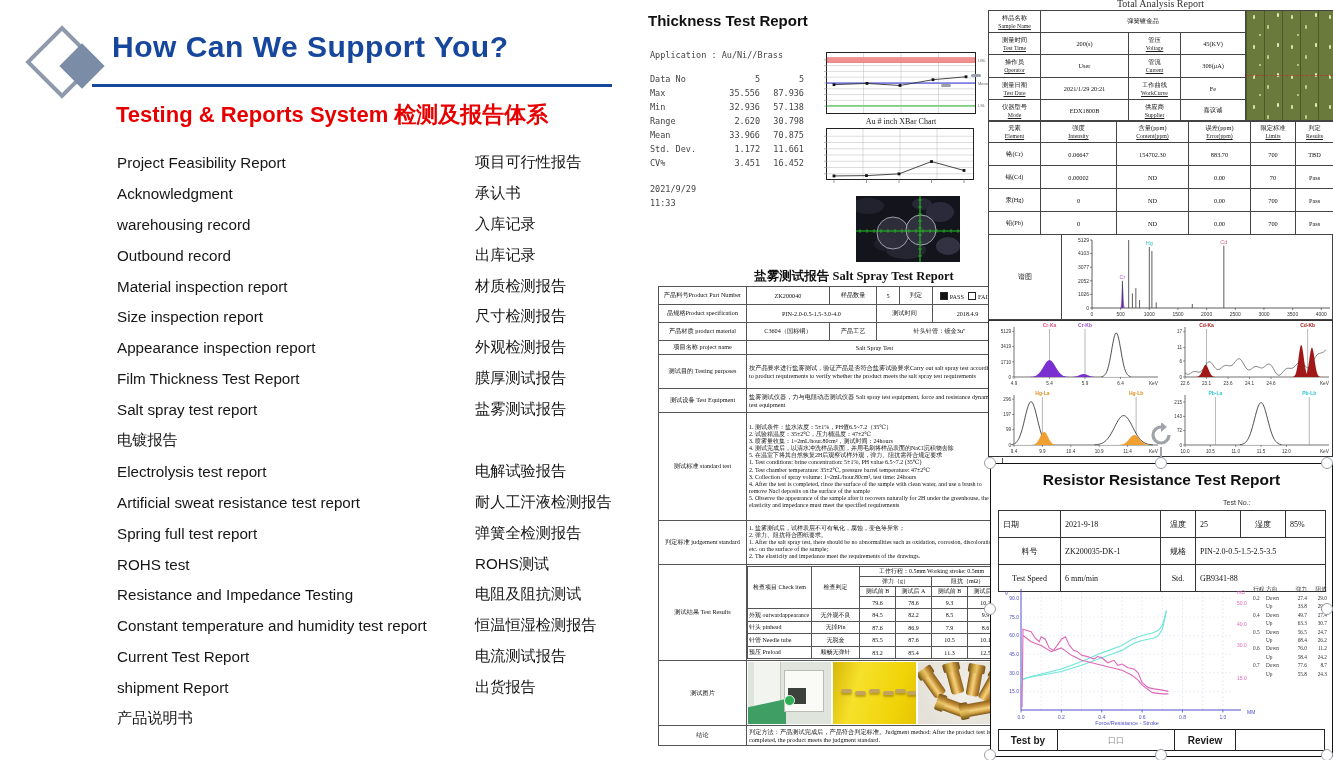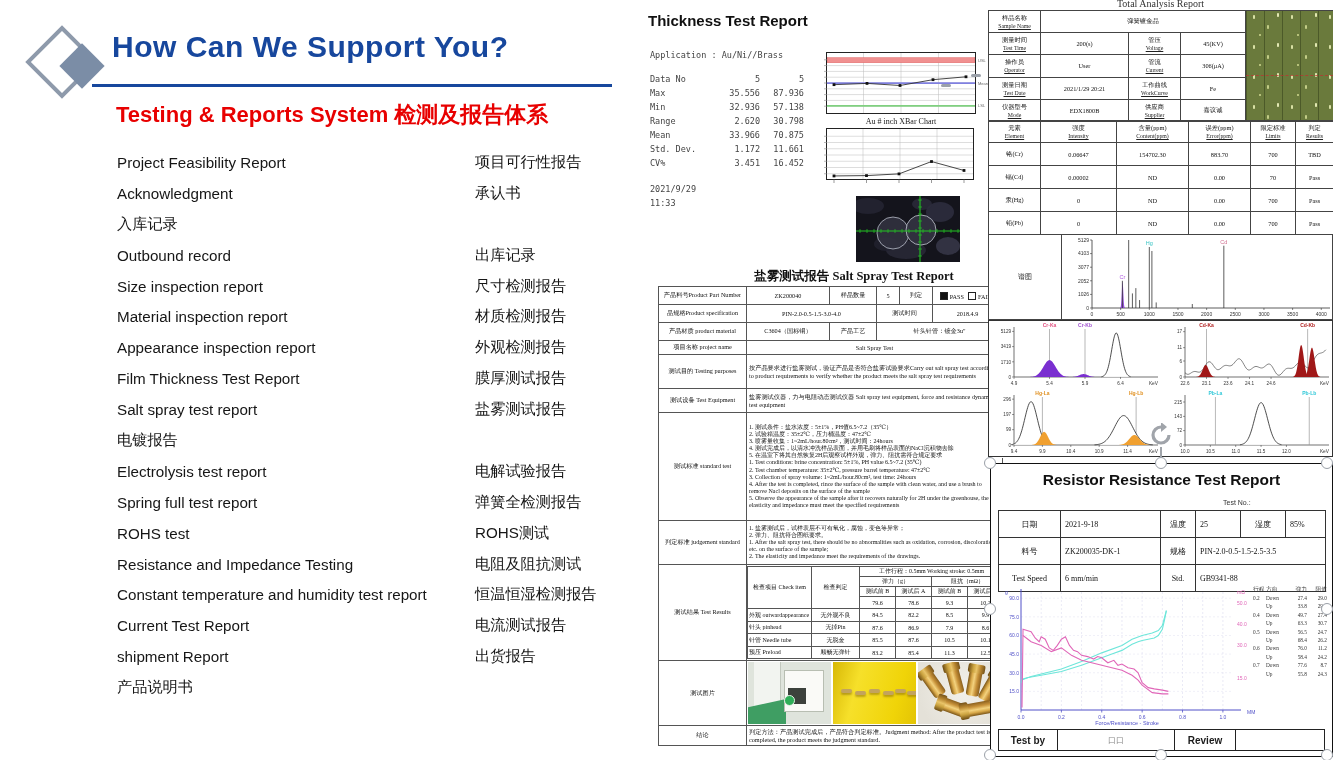--- a/index.html
+++ b/index.html
@@ -123,52 +123,57 @@
   <div id="services" class="services">
       <div class="svc-row">
         <span class="svc-en">Project Feasibility Report</span>
         <span class="svc-zh">项目可行性报告</span>
       </div>
       <div class="svc-row">
         <span class="svc-en">Acknowledgment</span>
         <span class="svc-zh">承认书</span>
       </div>
       <div class="svc-row">
+        <span class="svc-en">warehousing record</span>
         <span class="svc-zh">入库记录</span>
       </div>
       <div class="svc-row">
         <span class="svc-en">Outbound record</span>
         <span class="svc-zh">出库记录</span>
       </div>
       <div class="svc-row">
+        <span class="svc-en">Material inspection report</span>
+        <span class="svc-zh">材质检测报告</span>
+      </div>
+      <div class="svc-row">
         <span class="svc-en">Size inspection report</span>
         <span class="svc-zh">尺寸检测报告</span>
       </div>
       <div class="svc-row">
-        <span class="svc-en">Material inspection report</span>
-        <span class="svc-zh">材质检测报告</span>
-      </div>
-      <div class="svc-row">
         <span class="svc-en">Appearance inspection report</span>
         <span class="svc-zh">外观检测报告</span>
       </div>
       <div class="svc-row">
         <span class="svc-en">Film Thickness Test Report</span>
         <span class="svc-zh">膜厚测试报告</span>
       </div>
       <div class="svc-row">
         <span class="svc-en">Salt spray test report</span>
         <span class="svc-zh">盐雾测试报告</span>
       </div>
       <div class="svc-row">
         <span class="svc-zh">电镀报告</span>
       </div>
       <div class="svc-row">
         <span class="svc-en">Electrolysis test report</span>
         <span class="svc-zh">电解试验报告</span>
+      </div>
+      <div class="svc-row">
+        <span class="svc-en">Artificial sweat resistance test report</span>
+        <span class="svc-zh">耐人工汗液检测报告</span>
       </div>
       <div class="svc-row">
         <span class="svc-en">Spring full test report</span>
         <span class="svc-zh">弹簧全检测报告</span>
       </div>
       <div class="svc-row">
         <span class="svc-en">ROHS test</span>
         <span class="svc-zh">ROHS测试</span>
       </div>
       <div class="svc-row">
@@ -822,21 +827,21 @@
           <colgroup>
             <col style="width: 62px;">
             <col style="width: 100px;">
             <col style="width: 35px;">
             <col style="width: 45px;">
             <col style="width: 45px;">
             <col style="width: 40px;">
           </colgroup>
           <tbody>
             <tr>
-              <td style="text-align: center;">日期</td>
+              <td style="">日期</td>
               <td>2021-9-18</td>
               <td style="text-align: center;">温度</td>
               <td>25</td>
               <td style="text-align: center;">湿度</td>
               <td>85%</td>
             </tr>
             <tr>
               <td style="text-align: center;">料号</td>
               <td>ZK200035-DK-1</td>
               <td style="text-align: center;">规格</td>

